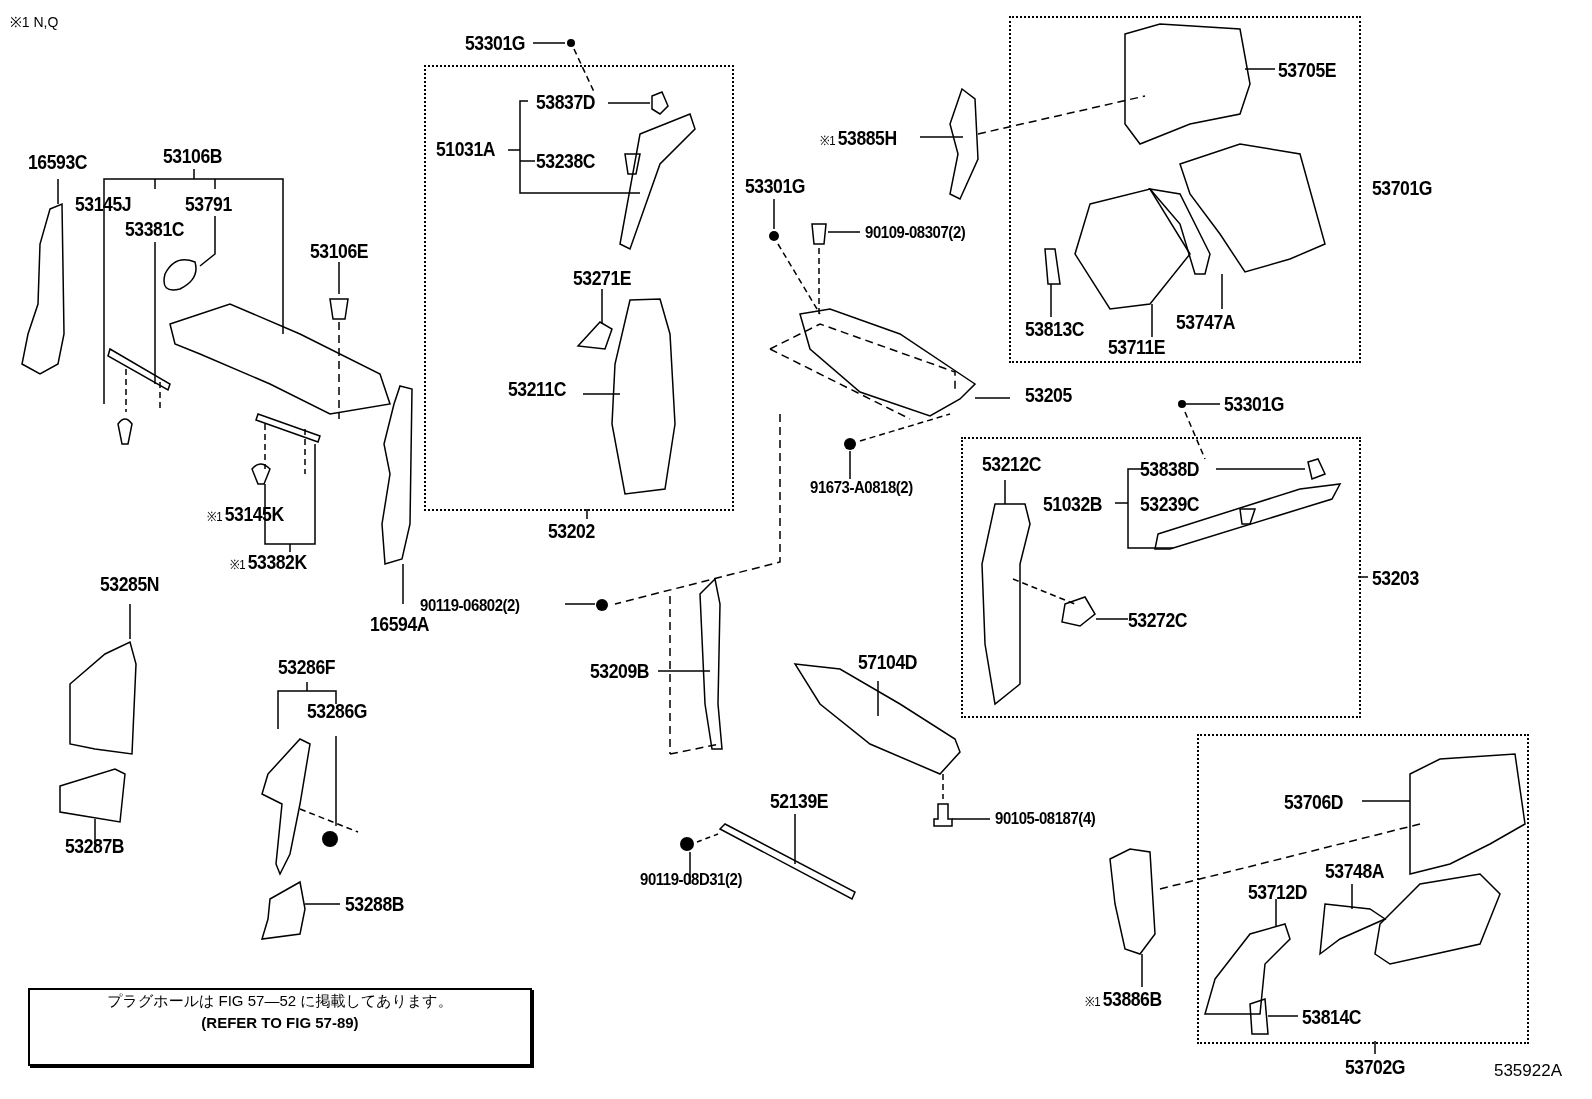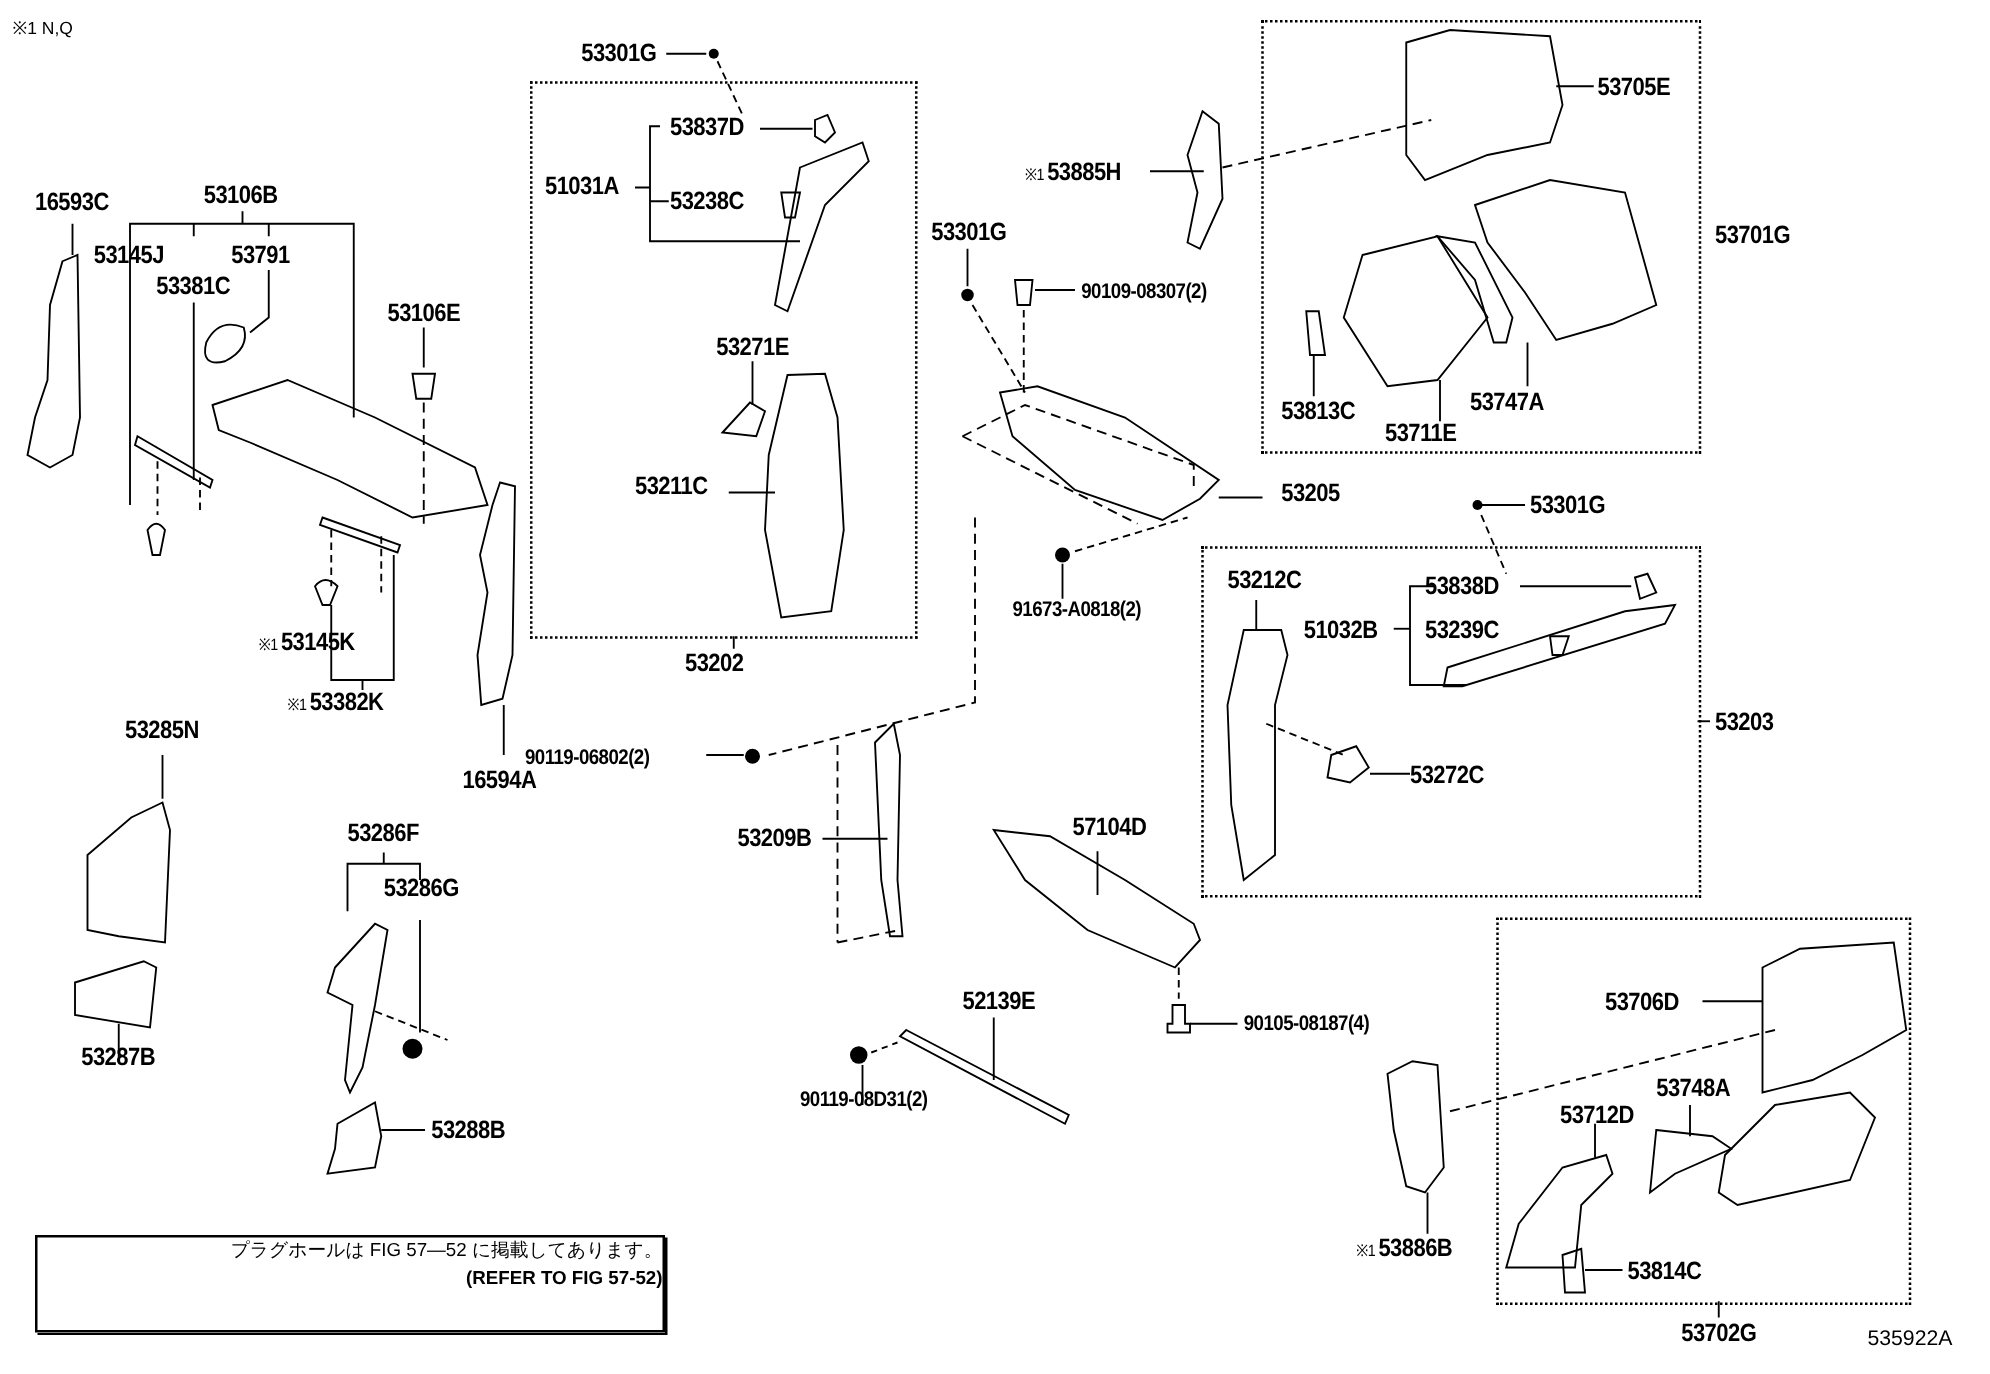--- a/index.html
+++ b/index.html
@@ -6,21 +6,21 @@
   body { width: 1592px; height: 1099px; position: relative; overflow: hidden;
          font-family: "DejaVu Sans Condensed", "DejaVu Sans", sans-serif; color: #000; }
   #diagram { position: absolute; left: 0; top: 4px; width: 1592px; height: 840px; }
   .lbl { position: absolute; font-family: "Liberation Sans Narrow", "Liberation Sans", sans-serif;
          font-weight: bold; font-size: 20px; letter-spacing: -0.5px; line-height: 1; white-space: nowrap;
          transform: scaleX(0.88); transform-origin: left top; }
   .mark { font-size: 13px; font-weight: normal; margin-right: 3px; }
   .note-k { position: absolute; left: 10px; top: 8px; font-family: "Liberation Sans", sans-serif; font-size: 14px; }
   .fig-id { position: absolute; right: 30px; top: 1057px; font-family: "Liberation Sans", sans-serif; font-size: 17px; }
   .notice { position: absolute; left: 28px; top: 984px; width: 500px; height: 74px; border: 2px solid #000;
-            box-shadow: 2px 2px 0 #000; text-align: right; font-family: "Liberation Sans", sans-serif; }
+            box-shadow: 2px 2px 0 #000; text-align: center; font-family: "Liberation Sans", sans-serif; }
   .notice div { font-size: 15px; line-height: 22px; }
   .notice .n3 { font-weight: bold; }
   .box { position: absolute; border: 2px dotted #000; }
   svg line, svg polyline, svg path { stroke: #000; fill: none; }
 </style>
 </head>
 <body>
 
 <div id="diagram">
 
@@ -227,17 +227,17 @@
 
   <div class="lbl" style="left:1284px;top:788px">53706D</div>
   <div class="lbl" style="left:1325px;top:857px">53748A</div>
   <div class="lbl" style="left:1248px;top:878px">53712D</div>
   <div class="lbl" style="left:1085px;top:985px"><span class="mark">※1</span><span>53886B</span></div>
   <div class="lbl" style="left:1302px;top:1003px">53814C</div>
   <div class="lbl" style="left:1345px;top:1053px">53702G</div>
 
   <div class="notice">
     <div>プラグホールは FIG 57—52 に掲載してあります。</div>
-    <div class="n3">(REFER  TO  FIG  57-52)</div>
+    <div class="n3">(REFER  TO  FIG  57-89)</div>
   </div>
 
   <div class="fig-id">535922A</div>
 </div>
 
 </body></html>

